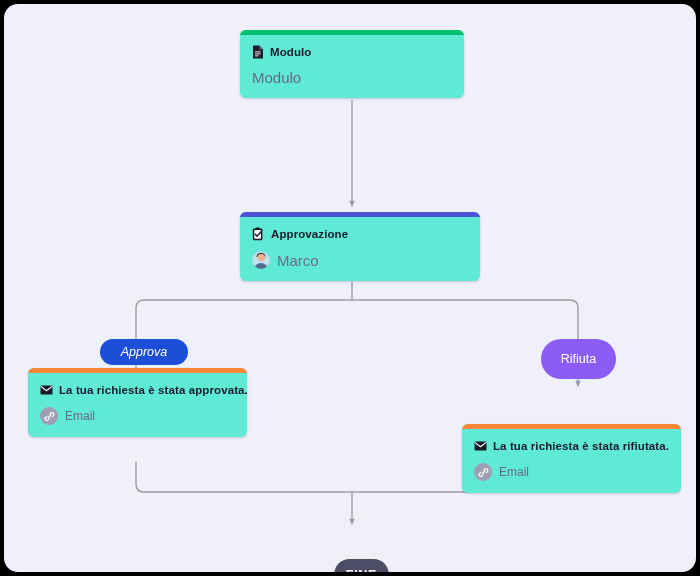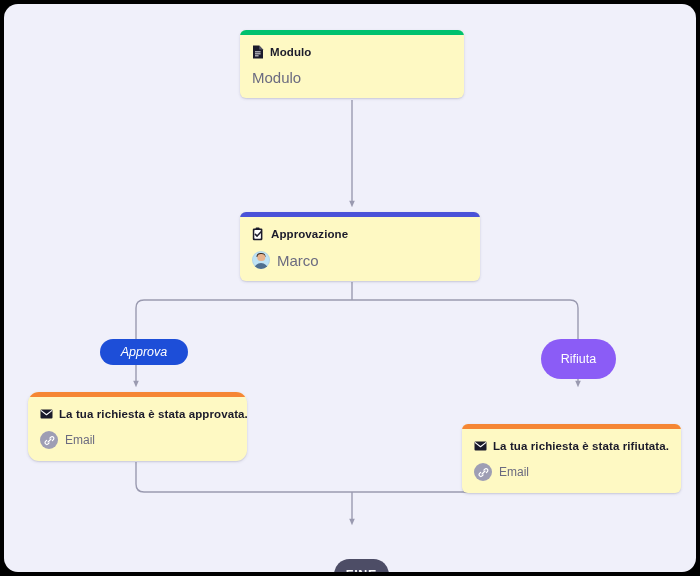--- a/index.html
+++ b/index.html
@@ -30,21 +30,21 @@
     position: absolute;
     left: 0; top: 0;
     width: 692px;
     height: 568px;
     pointer-events: none;
   }
 
   
   .card {
     position: absolute;
-    background: #fef9c3;
+    background: #5eead4;
     border-radius: 6px;
     box-shadow: 0 1px 3px rgba(60,60,100,0.16), 0 1px 1px rgba(60,60,100,0.08);
     box-sizing: border-box;
     overflow: hidden;
   }
   .card .accent {
     height: 5px;
     width: 100%;
   }
   .card .cbody {
@@ -76,21 +76,21 @@
     font-weight: normal;
     white-space: nowrap;
   }
   .row-sub .stext.small {
     font-size: 12px;
   }
 
   
   #node-modulo      { left: 236px; top: 26px;  width: 224px; }
   #node-approvazione{ left: 236px; top: 208px; width: 240px; }
-  #node-email-approvata { left: 24px;  top: 388px; width: 219px; border-radius: 11px; }
+  #node-email-approvata { left: 24px;  top: 364px; width: 219px; }
   #node-email-rifiutata { left: 458px; top: 388px; width: 219px; margin-top: 32px; }
 
   
   .ico { display: inline-block; line-height: 0; flex: 0 0 auto; }
 
   .avatar {
     width: 18px; height: 18px;
     border-radius: 50%;
     background: #bfe3f5;
     flex: 0 0 auto;

